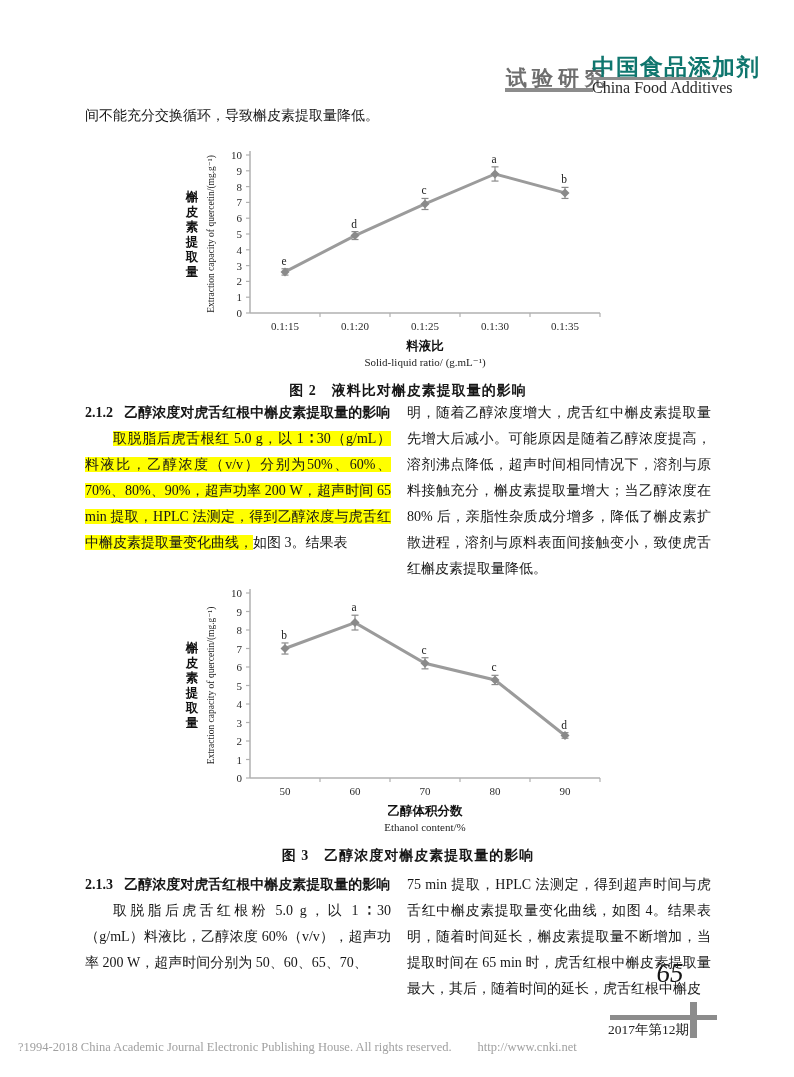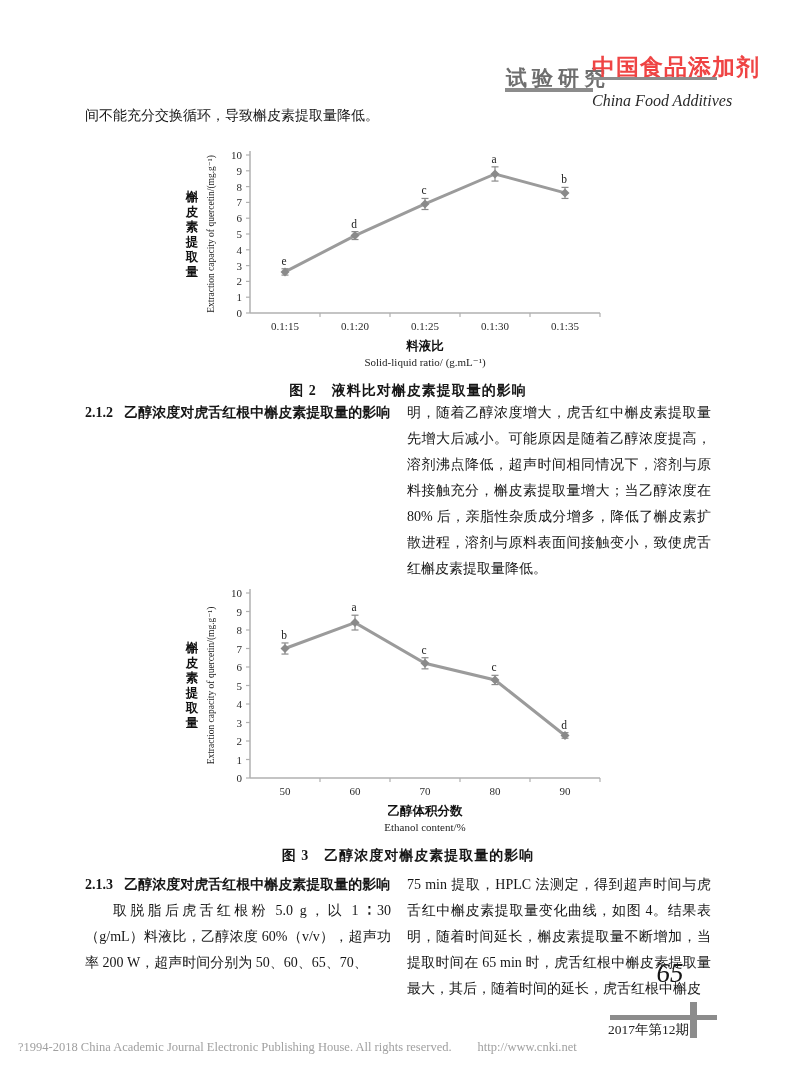--- a/index.html
+++ b/index.html
@@ -13,23 +13,23 @@
   html,body{margin:0;padding:0;background:#ffffff;}
   .page{
     position:relative;width:794px;height:1077px;background:#ffffff;overflow:hidden;
     font-family:"Liberation Serif","DejaVu Serif",serif;color:#161616;
   }
   
   .col-tag{position:absolute;left:506px;top:64px;font-size:21px;font-weight:bold;
     color:#6e6e6e;letter-spacing:5px;}
   .tag-bar{position:absolute;left:505px;top:88px;width:88px;height:4px;background:var(--bar);}
   .journal-zh{position:absolute;left:592px;top:52px;font-size:23px;font-weight:bold;
-    color:#ef4444;letter-spacing:1px;}
+    color:#0f766e;letter-spacing:1px;}
   .journal-rule{position:absolute;left:592px;top:77px;width:125px;height:3px;background:var(--bar);}
-  .journal-en{position:absolute;left:592px;top:92px;font-size:16px;font-style:italic;color:#2a2a2a;}
+  .journal-en{position:absolute;left:592px;top:79px;font-size:16px;color:#2a2a2a;}
   
   .intro{position:absolute;left:85px;top:103px;width:420px;font-size:14px;line-height:25px;margin:0;}
   .colL{position:absolute;left:85px;width:306px;font-size:14px;line-height:26px;text-align:justify;}
   .colR{position:absolute;left:407px;width:304px;font-size:14px;line-height:26px;text-align:justify;}
   .sec1 .colL,.sec1 .colR{top:400px;}
   .sec2 .colL,.sec2 .colR{top:872px;}
   .heading{margin:0;}
   .secnum{font-weight:bold;margin-right:0.8em;}
   .heading-title{font-weight:bold;}
   p.para{margin:0;}
@@ -134,20 +134,21 @@
         <text x="36" y="86" text-anchor="middle" font-size="9.5" fill="#222" transform="rotate(-90 36 86)">Extraction capacity of quercetin/(mg.g⁻¹)</text>
         <text x="247" y="202" text-anchor="middle" font-size="12.5" font-weight="bold" fill="#111">料液比</text>
         <text x="247" y="218" text-anchor="middle" font-size="11" fill="#222">Solid-liquid ratio/ (g.mL⁻¹)</text>
       </svg>
     <figcaption>图 2　液料比对槲皮素提取量的影响</figcaption>
   </figure>
 
   <section class="sec1">
     <div class="colL">
       <p class="heading"><span class="secnum">2.1.2</span><span class="heading-title">乙醇浓度对虎舌红根中槲皮素提取量的影响</span></p>
+      <p class="para indent"><mark>取脱脂后虎舌根红 5.0 g，以 1 ∶ 30（g/mL）料液比，乙醇浓度（v/v）分别为50%、60%、70%、80%、90%，超声功率 200 W，超声时间 65 min 提取，HPLC 法测定，得到乙醇浓度与虎舌红中槲皮素提取量变化曲线，</mark><span>如图 3。结果表</span></p>
     </div>
     <div class="colR">
       <p class="para">明，随着乙醇浓度增大，虎舌红中槲皮素提取量先增大后减小。可能原因是随着乙醇浓度提高，溶剂沸点降低，超声时间相同情况下，溶剂与原料接触充分，槲皮素提取量增大；当乙醇浓度在80% 后，亲脂性杂质成分增多，降低了槲皮素扩散进程，溶剂与原料表面间接触变小，致使虎舌红槲皮素提取量降低。</p>
     </div>
   </section>
 
   <figure class="fig fig-b">
     <svg viewBox="0 0 460 255" width="460" height="255">
         <line x1="72" y1="3" x2="72" y2="192" stroke="#b0b0b0" stroke-width="1.5"></line>
         <line x1="72" y1="192" x2="422" y2="192" stroke="#b0b0b0" stroke-width="1.5"></line>

